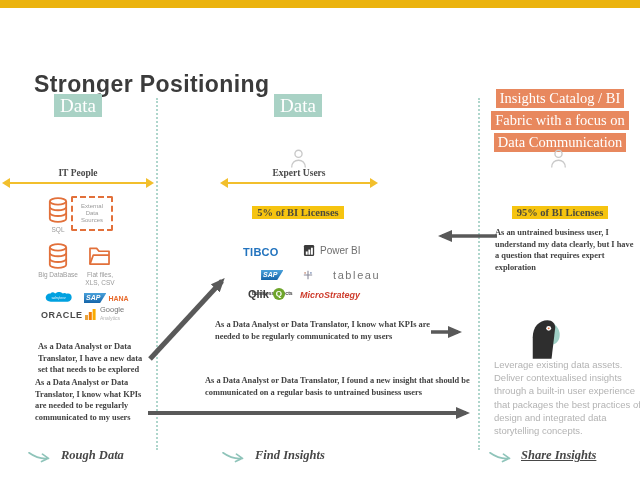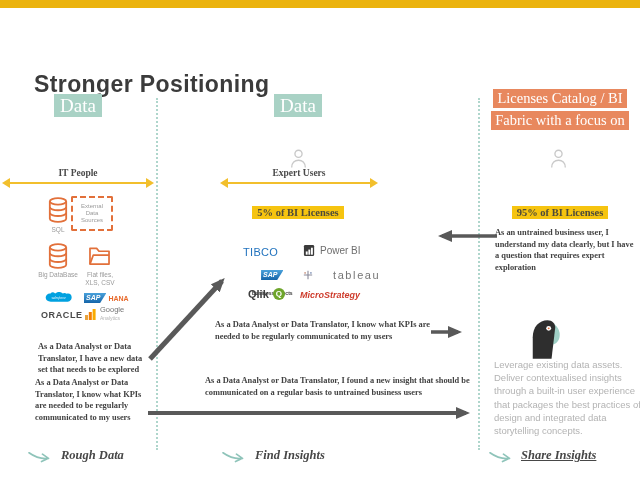--- a/index.html
+++ b/index.html
@@ -46,21 +46,21 @@
           letter-spacing:.6px;color:#4a4a4a;}
   .sapshape{display:inline-block;background:linear-gradient(180deg,#49A1DB,#1565A9);
             color:#fff;font-family:"Liberation Sans",sans-serif;font-weight:bold;font-style:italic;
             font-size:7px;line-height:10px;padding:0 6px 0 2px;
             clip-path:polygon(0 0,100% 0,72% 100%,0 100%);}
   .hana{font-family:"Liberation Sans",sans-serif;font-weight:bold;font-size:7px;color:#E86A2C;}
   .gatext{font-family:"Liberation Sans",sans-serif;font-size:7.5px;color:#757575;line-height:8px;}
   .gasub{font-size:5px;color:#b5b5b5;}
 
   
-  .tibco{font-family:"Liberation Sans",sans-serif;font-weight:normal;font-size:11px;color:#2273BE;letter-spacing:.3px;}
+  .tibco{font-family:"Liberation Sans",sans-serif;font-weight:bold;font-size:11px;color:#2273BE;letter-spacing:.3px;}
   .pbi-label{font-family:"Liberation Sans",sans-serif;font-size:10px;color:#6e6e6e;}
   .sapbo-sub{font-family:"Liberation Sans",sans-serif;font-weight:bold;font-size:5px;color:#333;}
   .tableau{font-family:"Liberation Sans",sans-serif;font-size:11px;color:#767676;letter-spacing:1.6px;padding-left:16px;}
   .qlik{font-family:"Liberation Sans",sans-serif;font-weight:bold;font-size:11px;color:#3e3e3e;}
   .qlik-q{display:inline-block;width:12px;height:12px;border-radius:50%;background:#6EA52B;color:#fff;
           font-family:"Liberation Sans",sans-serif;font-weight:bold;font-size:8px;line-height:12px;
           text-align:center;vertical-align:-2px;}
   .mstr{font-family:"Liberation Sans",sans-serif;font-weight:bold;font-style:italic;
         font-size:9px;color:#CE3C2C;}
   .logo-row{display:flex;align-items:center;gap:4px;}
@@ -228,22 +228,23 @@
   <div class="note" style="left:205px;top:375px;width:268px;">As a Data Analyst or Data Translator, I found a new insight that should be communicated on a regular basis to untrained business users</div>
 
   <div class="abs" style="left:222px;top:450px;">
     <svg width="28" height="13" viewBox="0 0 30 14">
       <path d="M1 3 c7 5 13.5 7 21 6 M22 9 l-6.5 -4.5 M22 9 l-7.5 3.4" stroke="#8FC4BA" stroke-width="1.8" fill="none" stroke-linecap="round"></path>
     </svg>
   </div>
   <div class="foot-label" style="left:255px;top:448px;">Find Insights</div>
 
   <div class="colhead orange" style="left:480px;width:160px;top:89px;">
-    <span class="ln"><span>Licenses Catalog / BI</span></span>
+    <span class="ln"><span>Insights Catalog / BI</span></span>
     <span class="ln"><span>Fabric with a focus on</span></span>
+    <span class="ln"><span>Data Communication</span></span>
   </div>
 
   <div class="abs" style="left:550px;top:149px;">
     <svg width="17" height="19" viewBox="0 0 20 22">
       <g fill="none" stroke="#C9C9C9" stroke-width="1.6">
         <circle cx="10" cy="5.5" r="4.2"></circle>
         <path d="M2 21.5 c0 -5.5 3.6 -8.5 8 -8.5 s8 3 8 8.5"></path>
       </g>
     </svg>
   </div>

